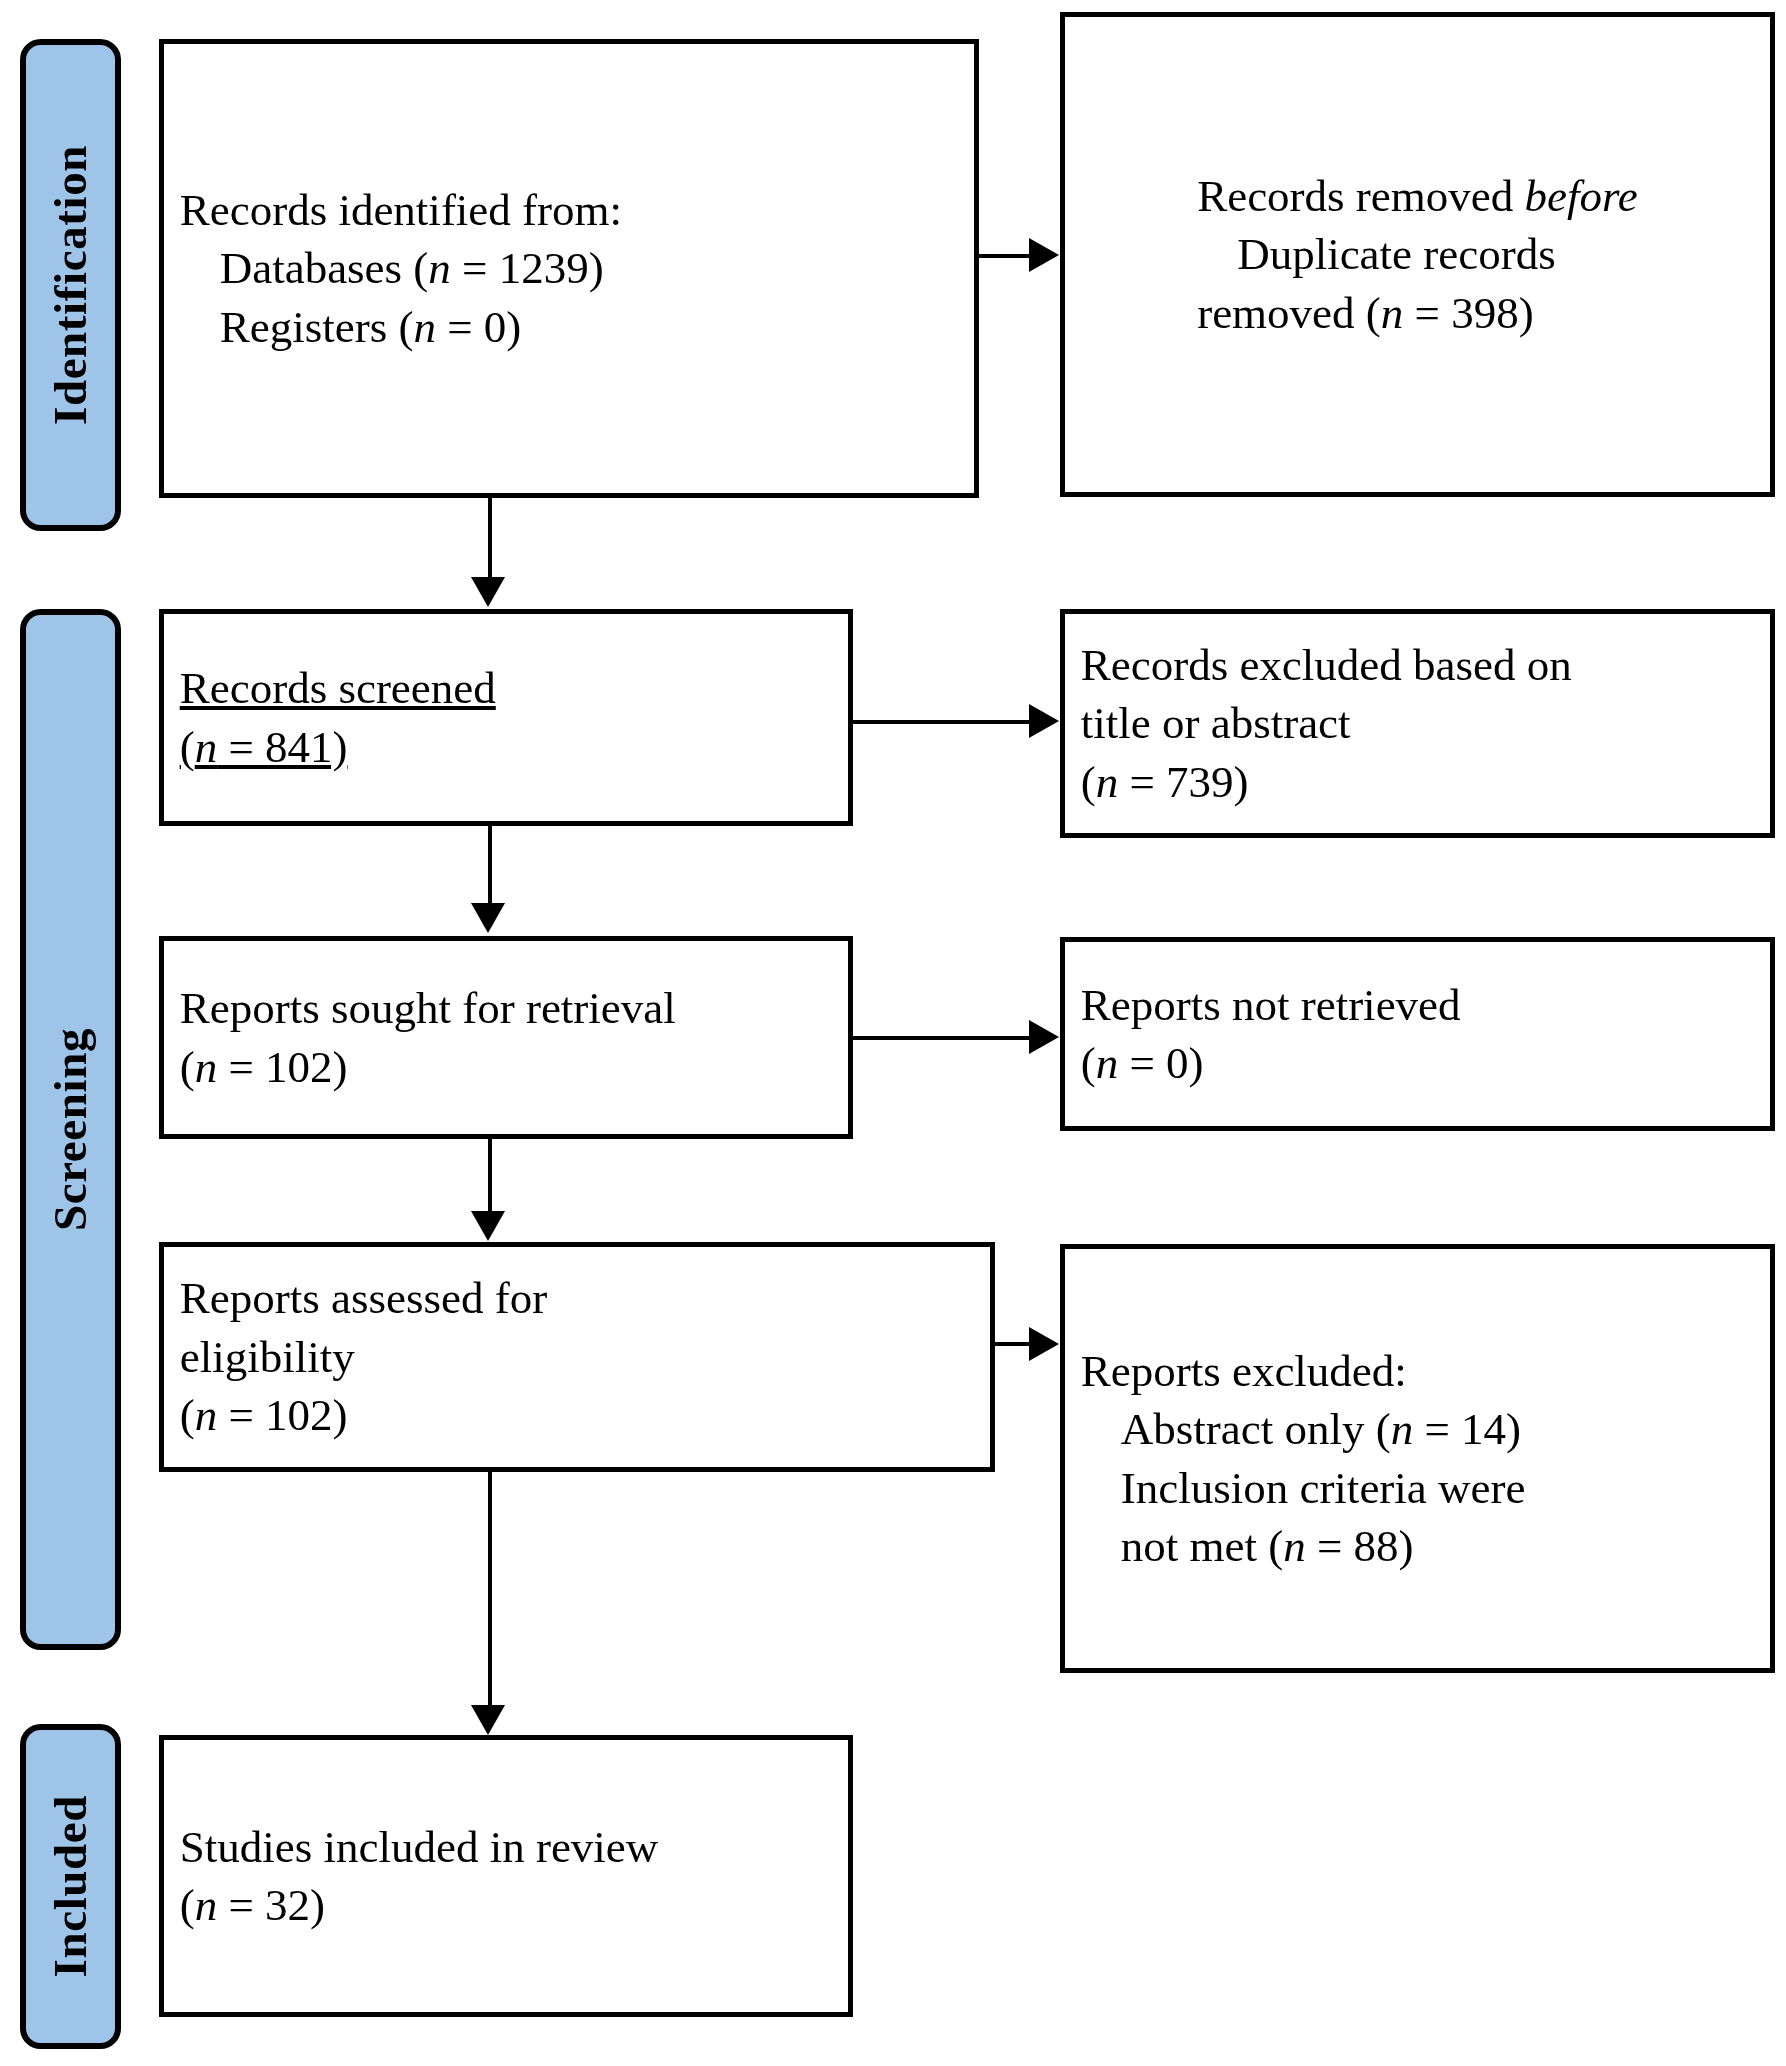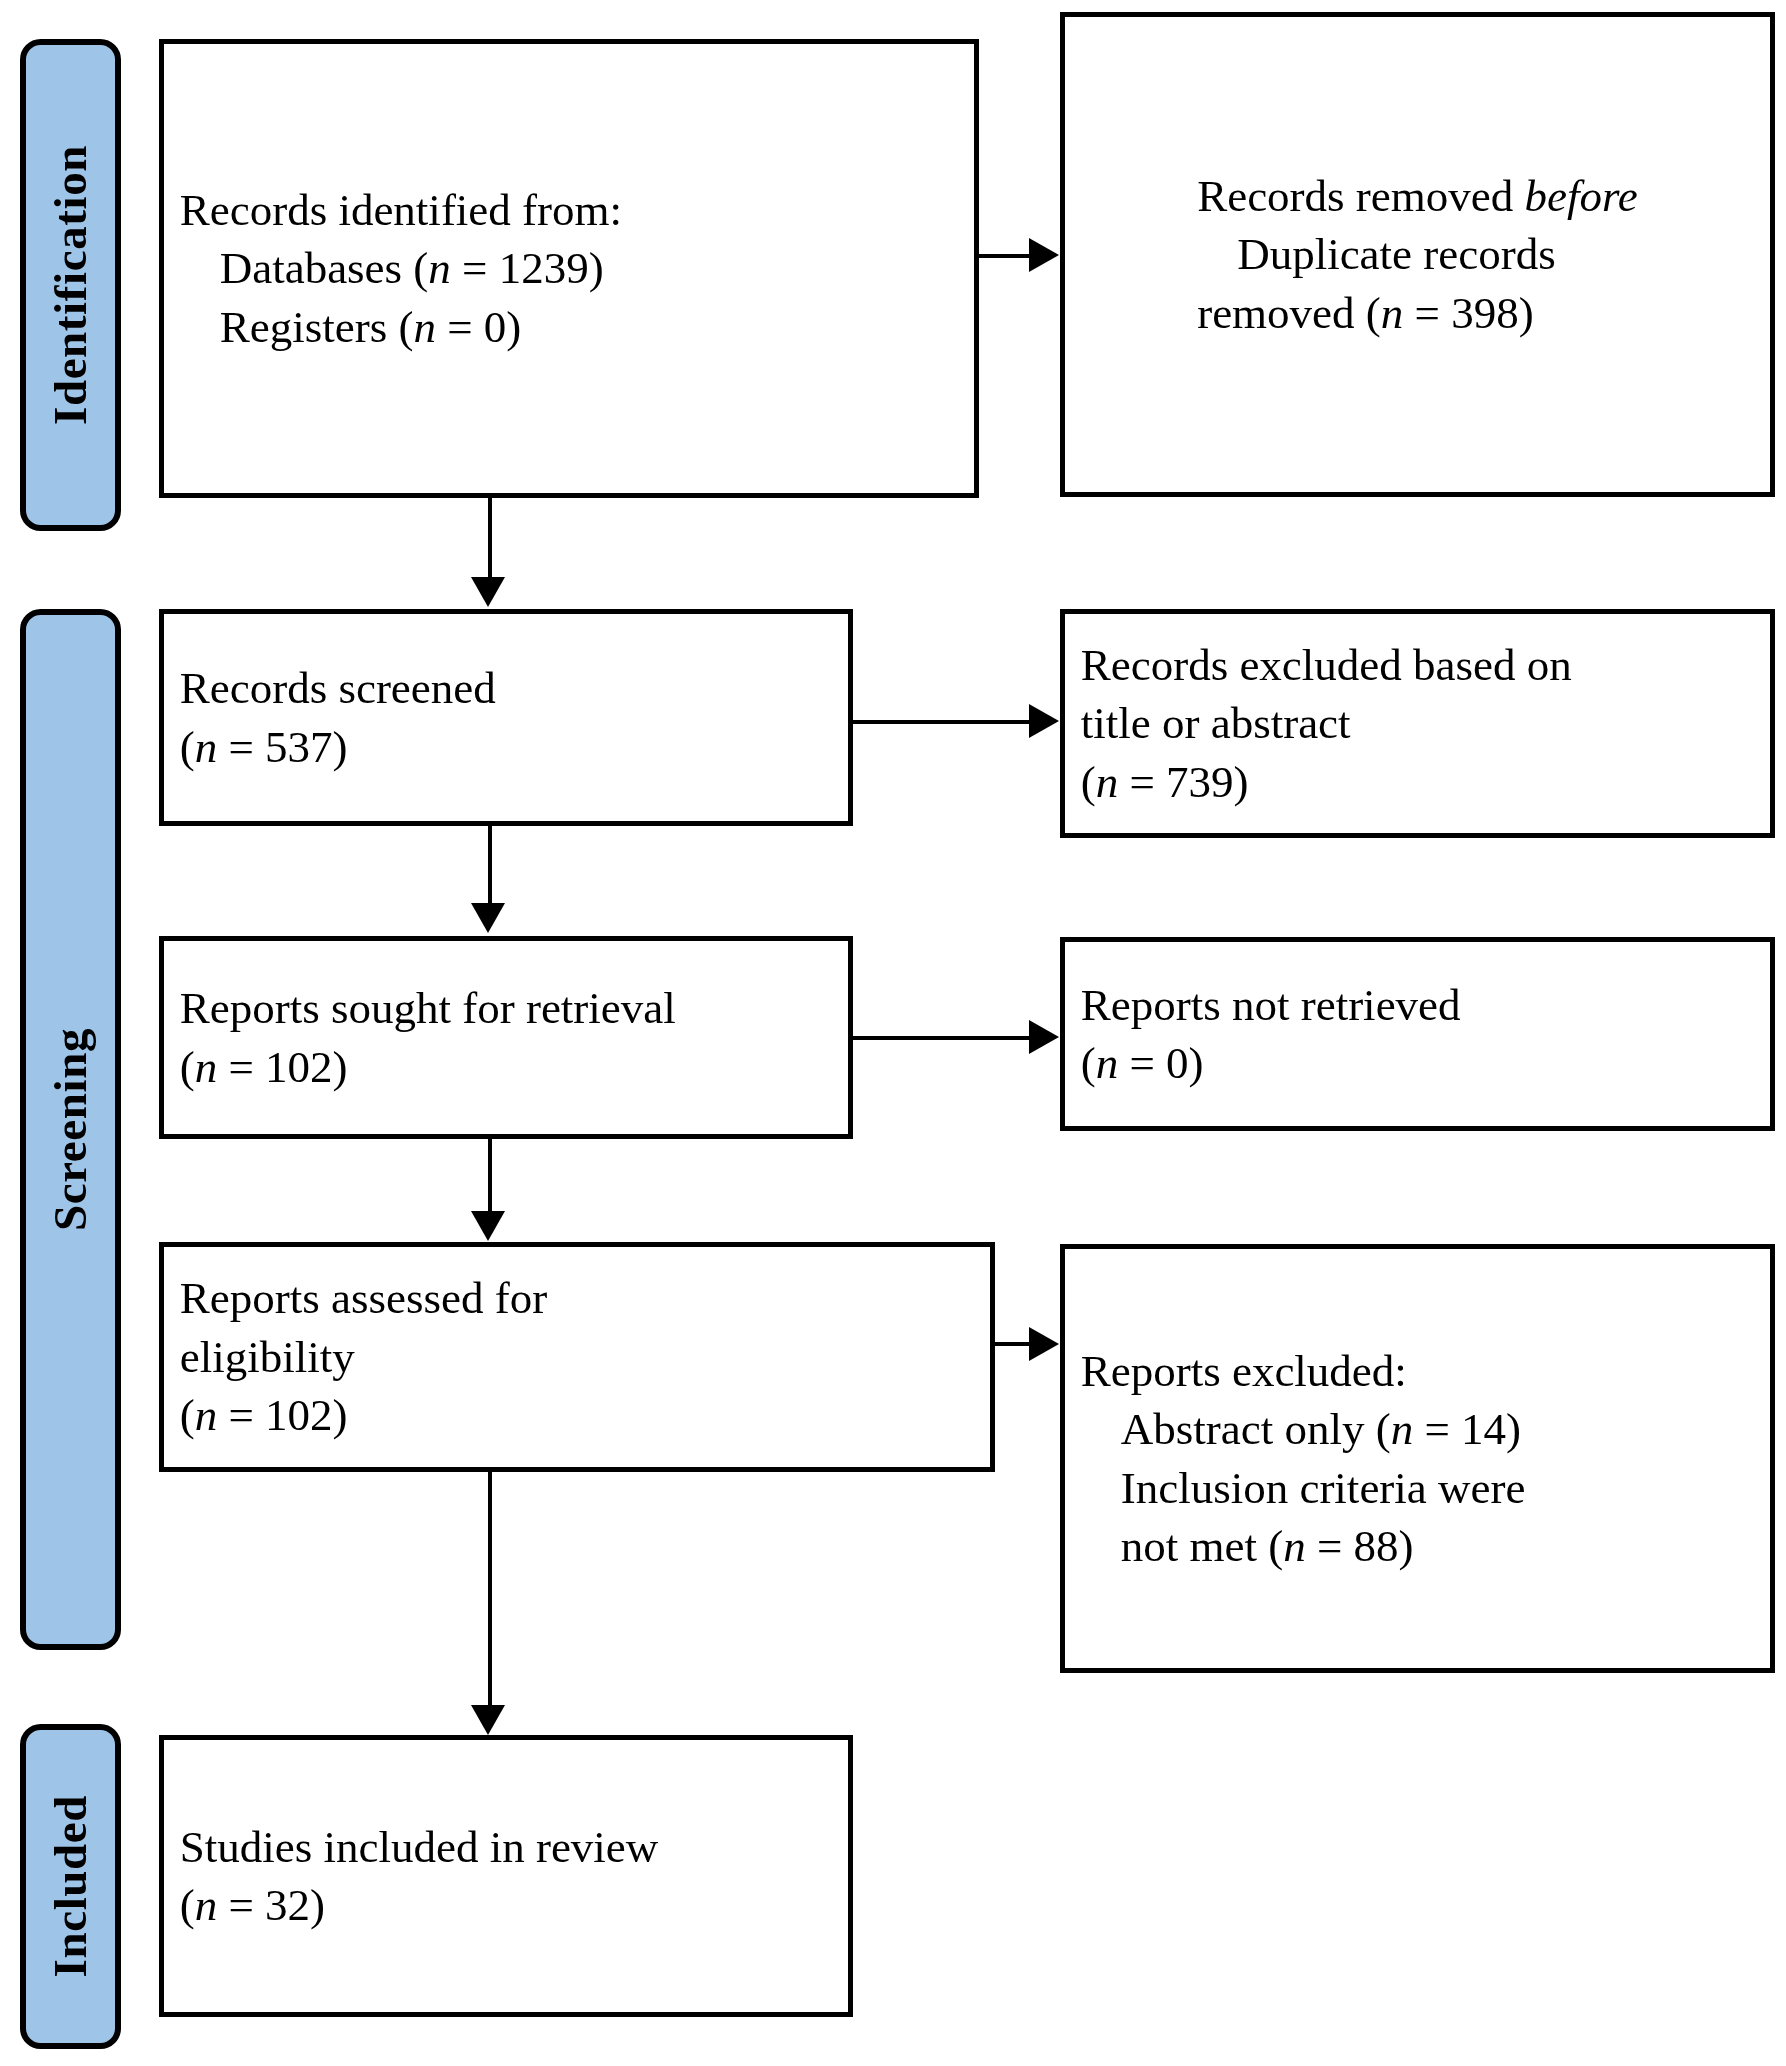--- a/index.html
+++ b/index.html
@@ -136,24 +136,24 @@
   <div class="arrow-down" style="left:471px; top:1705px;"></div>
 
   <div class="flow-box" style="left:159px; top:39px; width:820px; height:459px;">
     <div class="box-text">
       <span class="box-line">Records identified from:</span>
       <span class="box-line indent"><span>Databases (</span><span class="nvar">n</span><span> = 1239)</span></span>
       <span class="box-line indent"><span>Registers (</span><span class="nvar">n</span><span> = 0)</span></span>
     </div>
   </div>
 
-  <div class="flow-box" style="left:159px; top:609px; width:694px; height:217px;">
+  <div class="flow-box" style="left:159px; top:609px; width:694px; height:217px;text-decoration:underline;">
     <div class="box-text">
       <span class="box-line">Records screened</span>
-      <span class="box-line"><span>(</span><span class="nvar">n</span><span> = 537)</span></span>
+      <span class="box-line"><span>(</span><span class="nvar">n</span><span> = 841)</span></span>
     </div>
   </div>
 
   <div class="flow-box" style="left:159px; top:936px; width:694px; height:203px;">
     <div class="box-text">
       <span class="box-line">Reports sought for retrieval</span>
       <span class="box-line"><span>(</span><span class="nvar">n</span><span> = 102)</span></span>
     </div>
   </div>
 

